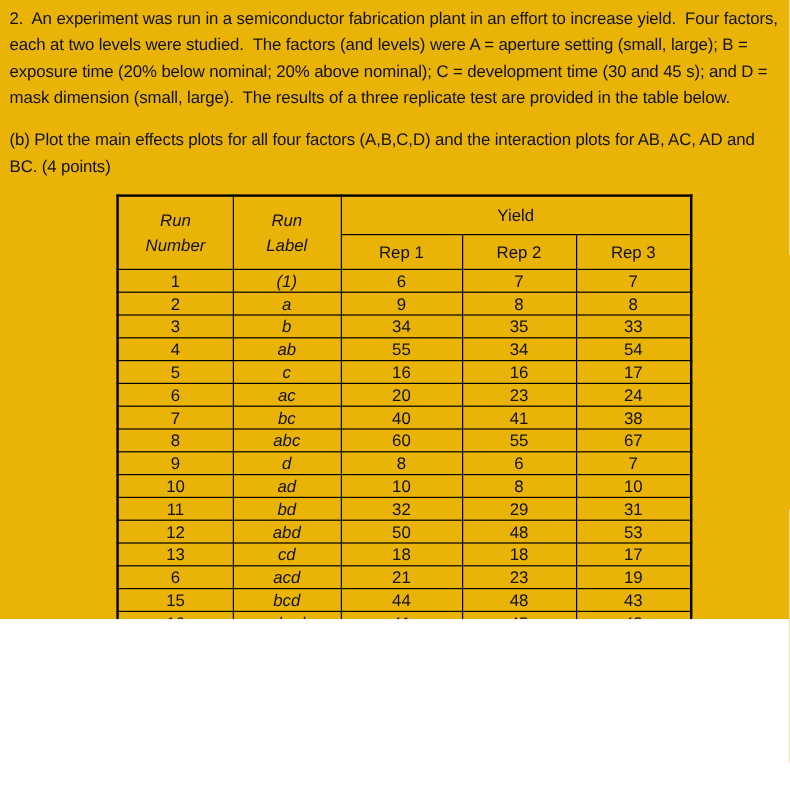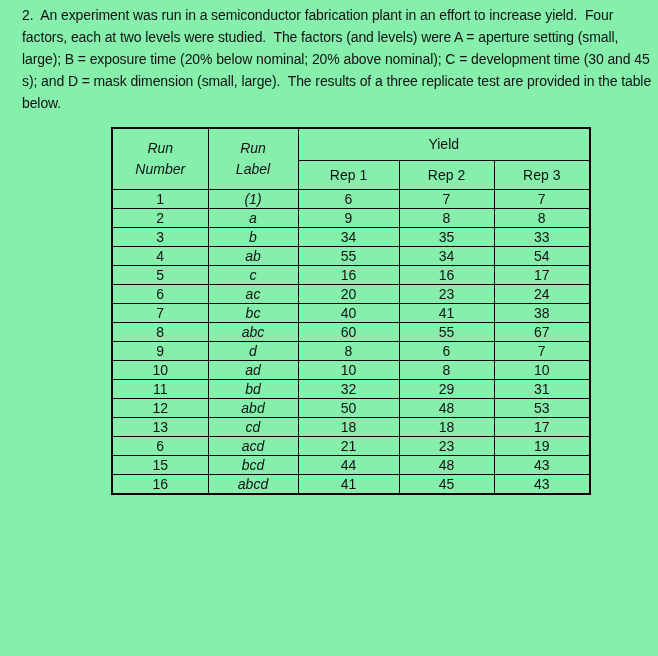--- a/index.html
+++ b/index.html
@@ -3,24 +3,24 @@
 <meta charset="utf-8">
 <style>
   html, body {
     margin: 0;
     padding: 0;
     background: #ffffff;
   }
   .page {
     position: relative;
     width: 658px;
-    height: 656px;
+    height: 516px;
     box-sizing: border-box;
-    padding: 4px 6px 0 22px;
-    background: #86efac;
+    padding: 4px 6px 0 8px;
+    background: #eab308;
     color: #111111;
     font-family: "Liberation Sans", sans-serif;
     overflow: hidden;
   }
   .para {
     font-size: 14px;
     line-height: 22px;
     margin: 0 0 13px 0;
     white-space: pre-wrap;
     letter-spacing: -0.1px;
@@ -75,20 +75,21 @@
     font-style: italic;
   }
 </style>
 </head>
 <body>
 
 <div class="page">
 
   <p class="para">2.  An experiment was run in a semiconductor fabrication plant in an effort to increase yield.  Four factors, each at two levels were studied.  The factors (and levels) were A = aperture setting (small, large); B = exposure time (20% below nominal; 20% above nominal); C = development time (30 and 45 s); and D = mask dimension (small, large).  The results of a three replicate test are provided in the table below.</p>
 
+  <p class="para">(b) Plot the main effects plots for all four factors (A,B,C,D) and the interaction plots for AB, AC, AD and BC. (4 points)</p>
 
   <table class="results">
     <colgroup>
       <col class="c-runnum">
       <col class="c-runlbl">
       <col class="c-rep1">
       <col class="c-rep2">
       <col class="c-rep3">
     </colgroup>
     <tbody>

